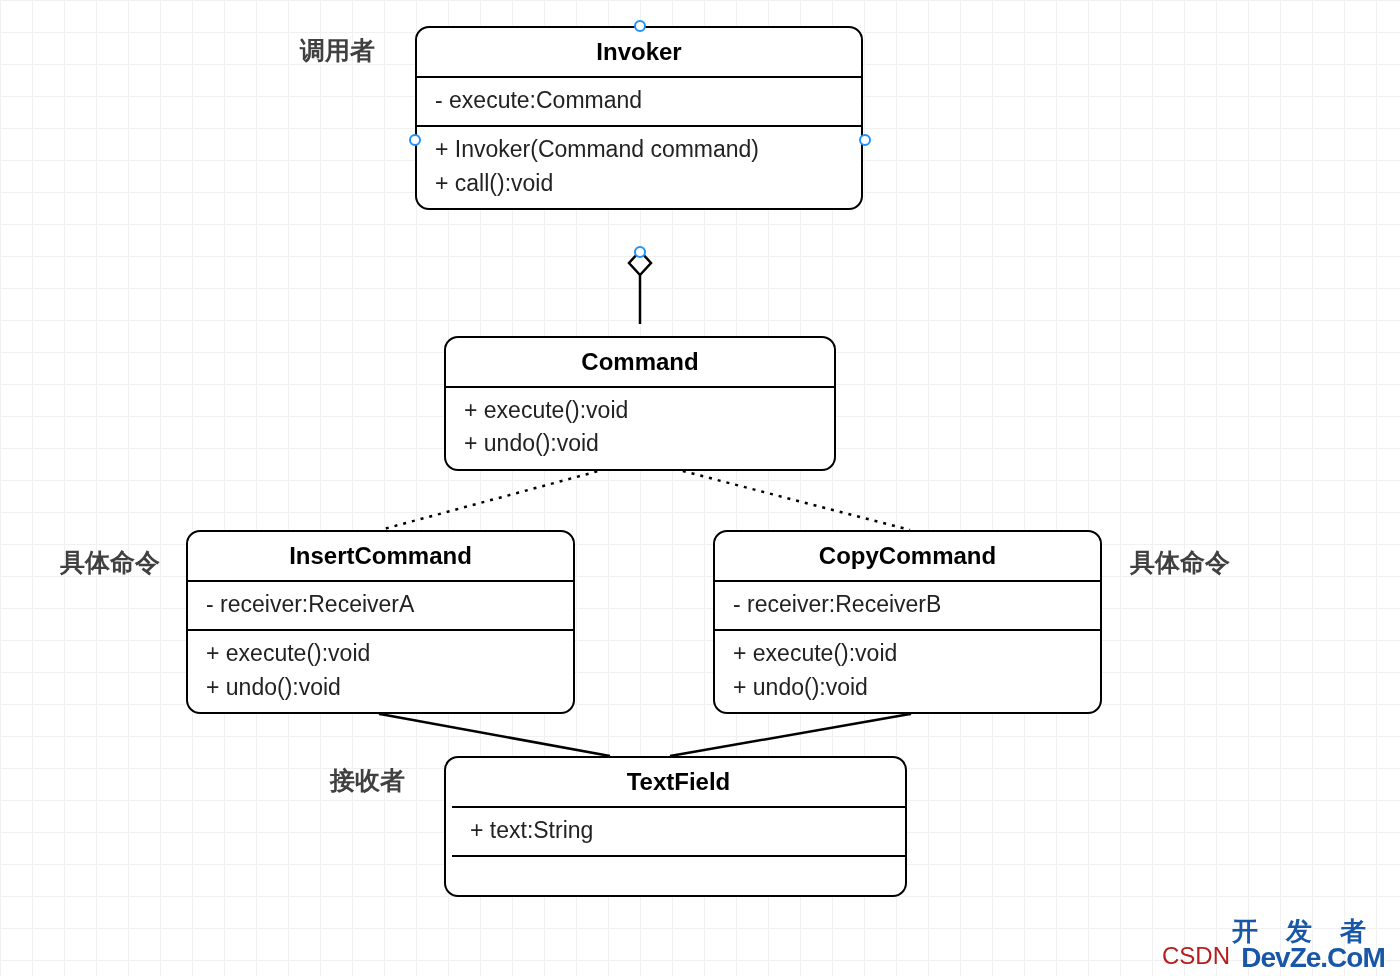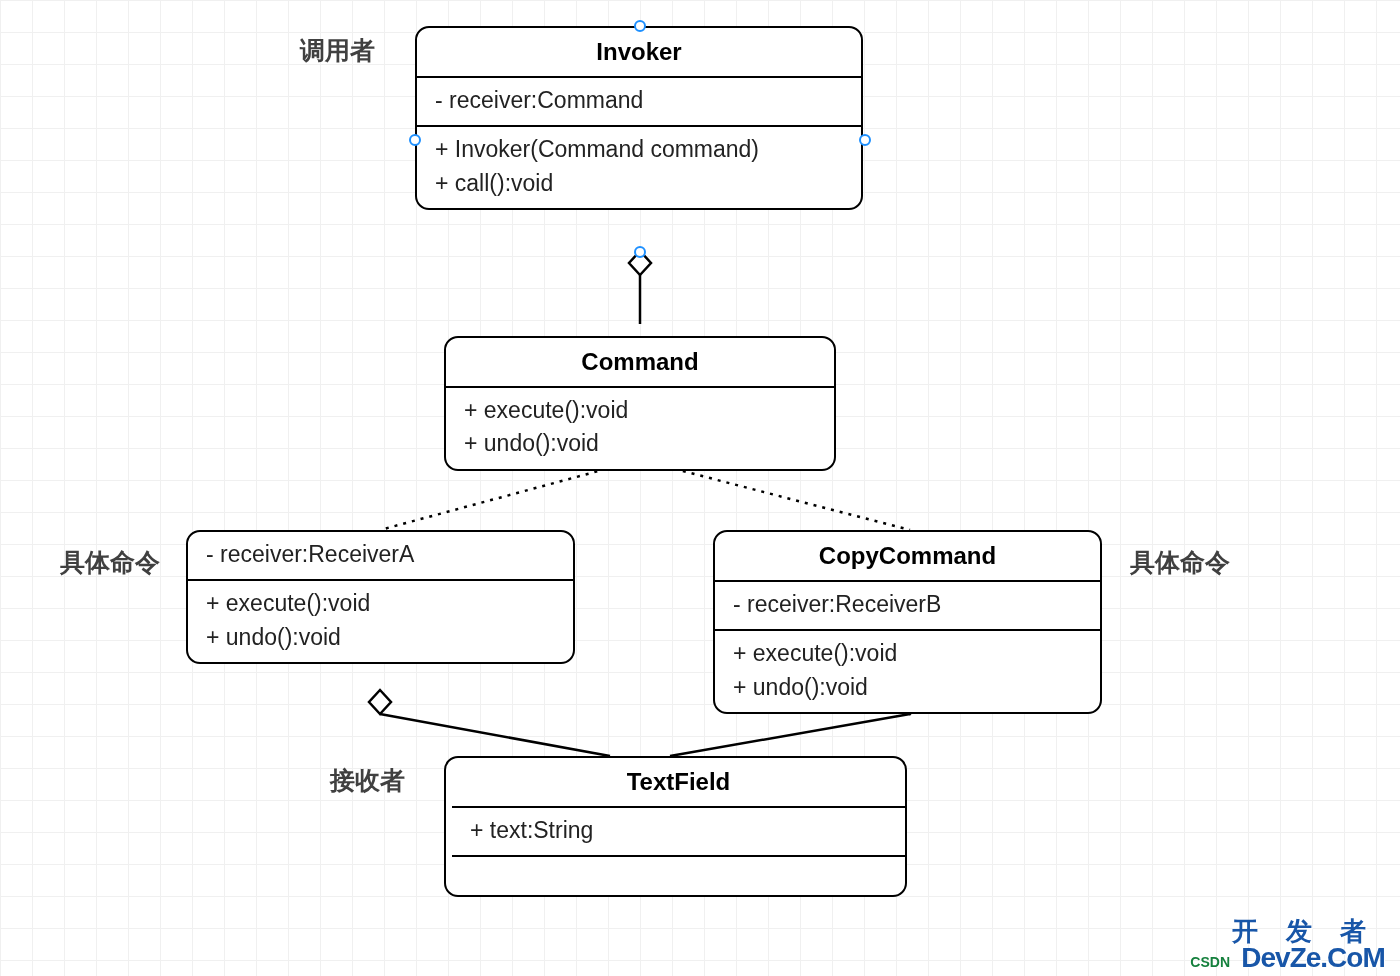--- a/index.html
+++ b/index.html
@@ -85,23 +85,22 @@
     color: #1856a8;
     font-size: 28px;
     font-weight: 700;
     letter-spacing: -1px;
     text-shadow: 1px 1px 0 #fff;
   }
   .watermark-csdn {
     position: absolute;
     right: 170px;
     bottom: 6px;
-    color: #15803d;
-    font-size: 14px;
-    font-weight: bold;
+    color: #b91c1c;
+    font-size: 24px;
   }
 </style>
 </head>
 <body>
 
 <div class="grid-bg"></div>
 
 <svg class="connectors">
 
   <g>
@@ -124,21 +123,21 @@
 
   <g>
     <polygon points="910,690 921,702 910,714 899,702" fill="#fff" stroke="#000" stroke-width="2.5"></polygon>
     <line x1="910" y1="714" x2="670" y2="756" stroke="#000" stroke-width="2.5"></line>
   </g>
 </svg>
 
 <div class="uml-class" style="left:415px; top:26px; width:448px;">
   <div class="uml-title">Invoker</div>
   <div class="uml-section">
-    <div>- receiver:Command</div>
+    <div>- execute:Command</div>
   </div>
   <div class="uml-section">
     <div>+ Invoker(Command command)</div>
     <div>+ call():void</div>
   </div>
 </div>
 
 <div class="port" style="left:640px; top:26px;"></div>
 <div class="port" style="left:415px; top:140px;"></div>
 <div class="port" style="left:865px; top:140px;"></div>
@@ -146,20 +145,21 @@
 
 <div class="uml-class" style="left:444px; top:336px; width:392px;">
   <div class="uml-title">Command</div>
   <div class="uml-section">
     <div>+ execute():void</div>
     <div>+ undo():void</div>
   </div>
 </div>
 
 <div class="uml-class" style="left:186px; top:530px; width:389px;">
+  <div class="uml-title">InsertCommand</div>
   <div class="uml-section">
     <div>- receiver:ReceiverA</div>
   </div>
   <div class="uml-section">
     <div>+ execute():void</div>
     <div>+ undo():void</div>
   </div>
 </div>
 
 <div class="uml-class" style="left:713px; top:530px; width:389px;">

